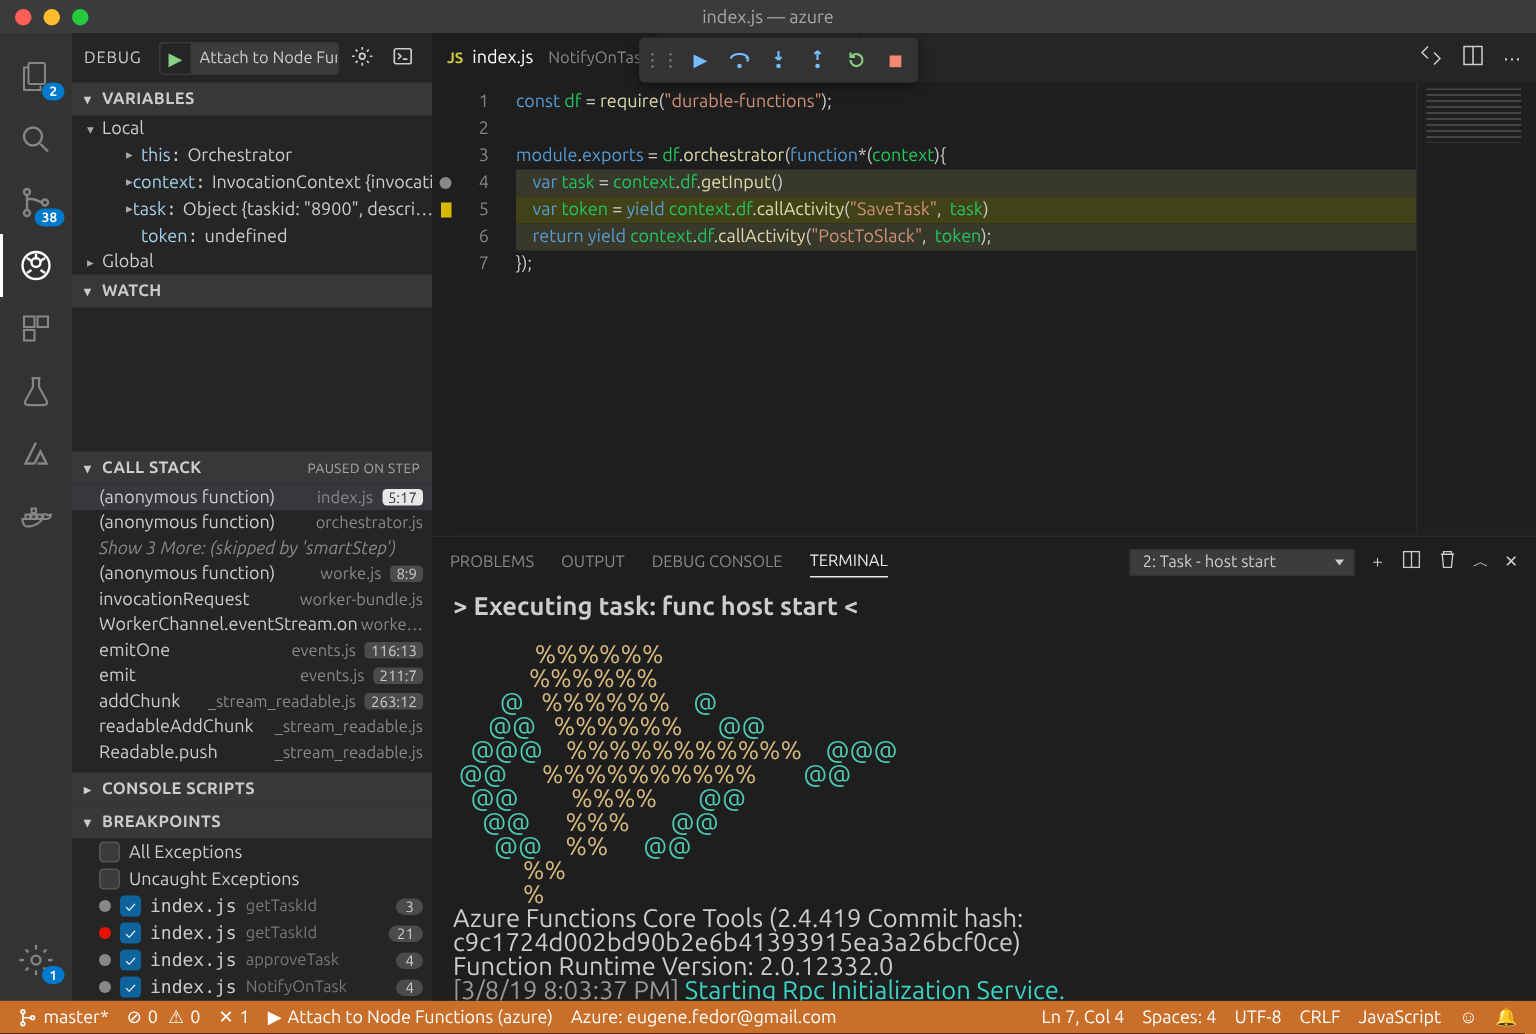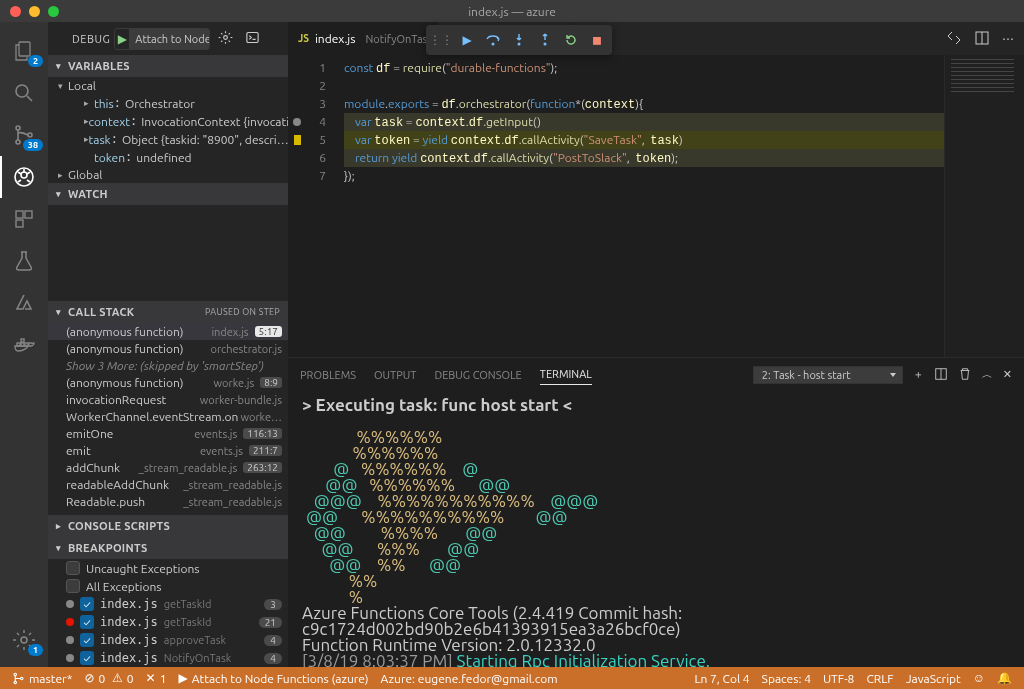--- a/index.html
+++ b/index.html
@@ -13,21 +13,21 @@
 .main { display: flex; height: 645px; }
 .activitybar { width: 48px; background: #333; display: flex; flex-direction: column; align-items: center; padding-top: 8px; }
 .activitybar .aicon { width: 48px; height: 42px; display: flex; align-items: center; justify-content: center; color: #858585; position: relative; cursor: pointer; }
 .activitybar .aicon.active { color: #fff; }
 .activitybar .aicon.active::before { content: ''; position: absolute; left: 0; top: 0; bottom: 0; width: 2px; background: #fff; }
 .badge { position: absolute; bottom: 5px; right: 5px; background: #007acc; color: #fff; border-radius: 8px; font-size: 9px; padding: 1px 5px; min-width: 14px; text-align: center; font-weight: 600; }
 .activitybar svg { width: 24px; height: 24px; }
 .activitybar .bottom { margin-top: auto; margin-bottom: 6px; }
 
 .sidebar { width: 240px; background: #252526; display: flex; flex-direction: column; color:#ccc;}
-.debug-head { height: 33px; display: flex; align-items: center; padding: 0 24px; gap: 4px; }
+.debug-head { height: 33px; display: flex; align-items: center; padding: 0 8px; gap: 4px; }
 .debug-head .title { font-size: 11px; letter-spacing: .5px; color:#ccc;}
 .play-combo { margin-left: auto; display: flex; align-items: center; border: 1px solid #3a3a3a; border-radius: 3px; height: 22px; overflow:hidden;}
 .play-combo .play { width: 20px; display: flex; align-items: center; justify-content: center; color:#89d185;}
 .play-combo .cfg { padding: 0 6px; font-size: 11px; background: #3c3c3c; height:100%; display:flex; align-items:center; white-space:nowrap; max-width:98px; overflow:hidden;}
 .debug-head .gear, .debug-head .console { color:#ccc; cursor:pointer; padding:0 4px;}
 
 .section { display: flex; flex-direction: column; }
 .section-head { height: 22px; background: #38383a; display: flex; align-items: center; padding: 0 8px; font-size: 11px; font-weight: 700; letter-spacing: .3px; cursor:pointer; color:#ccc;}
 .section-head .arrow { width: 12px; color:#ccc; font-size: 9px; }
 .section-head .st { margin-left: auto; font-size: 9px; font-weight: 400; color: #aaa; }
@@ -75,21 +75,21 @@
 .gutter-break .bp span { width:8px; height:8px; border-radius:50%;}
 .lineno { width:34px; text-align:right; color:#858585; padding-right:14px; padding-top:4px; user-select:none;}
 .lineno div { height:18px;}
 .code { flex:1; padding-top:4px; padding-left:4px; position:relative;}
 .code-line { height:18px; white-space:pre;}
 .code-line.hgl { background:#424218;}
 .code-line.curr { background:#39392b;}
 .tok-kw { color:#569cd6;}
 .tok-fn { color:#dcdcaa;}
 .tok-str { color:#ce9178;}
-.tok-var { color:#fef9c3;font-family:Liberation Mono, monospace;}
+.tok-var { color:#22c55e;}
 .minimap { width:80px; background:#202020; border-left:1px solid #2a2a2a; position:relative;}
 .minimap::after { content:""; position:absolute; top:4px; left:6px; right:10px; height:36px; background: repeating-linear-gradient(#454545 0, #454545 1px, transparent 1px, transparent 4px);}
 
 .panel { height:310px; background:#1e1e1e; display:flex; flex-direction:column; border-top:1px solid #2a2a2a;}
 .panel-tabs { height:33px; display:flex; align-items:center; padding:0 12px; gap:18px; font-size:11px;}
 .ptab { color:#888; cursor:pointer; padding:4px 0;}
 .ptab.active { color:#e8e8e8; border-bottom:1px solid #e8e8e8;}
 .panel-right { margin-left:auto; display:flex; align-items:center; gap:10px;}
 .panel-right .sel { background:#3c3c3c; border:1px solid #333; padding:2px 22px 2px 8px; font-size:11px; color:#ccc; position:relative; min-width:150px;}
 .panel-right .sel::after { content:""; position:absolute; right:6px; top:50%; width:0; height:0; border-left:3px solid transparent; border-right:3px solid transparent; border-top:4px solid #ccc; transform:translateY(-50%);}
@@ -321,25 +321,25 @@
     </div>
 
     <div class="section">
       <div class="section-head">
           <span class="arrow">▾</span>
           <span>BREAKPOINTS</span>
         </div>
       <div class="section-body">
         <div class="bp-row">
             <span class="cb off"></span>
-            <span>Uncaught Exceptions</span>
+            <span>All Exceptions</span>
           </div>
         <div class="bp-row">
             <span class="cb off"></span>
-            <span>All Exceptions</span>
+            <span>Uncaught Exceptions</span>
           </div>
         <div id="bp-list">
             <div class="bp-row">
               <span class="dot" style="background:#888"></span>
               <span class="cb on">✓</span>
               <span class="file">index.js</span>
               <span class="fnname">getTaskId</span>
               <span class="cnt">3</span>
             </div>
             <div class="bp-row">

